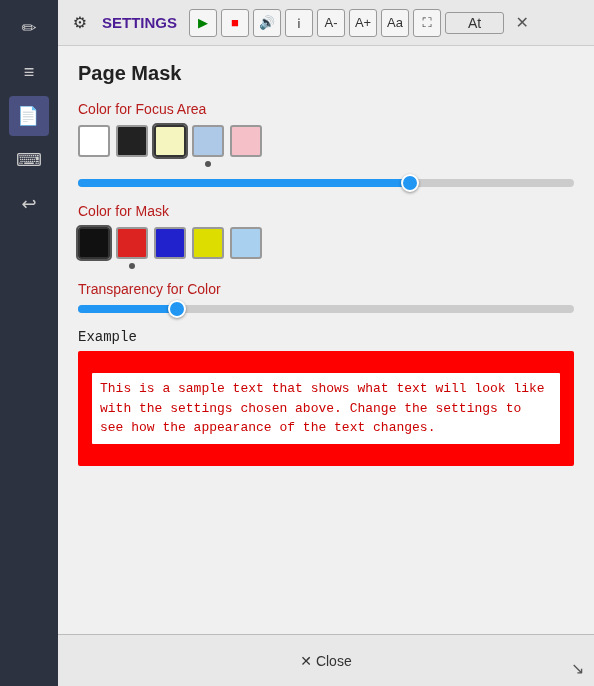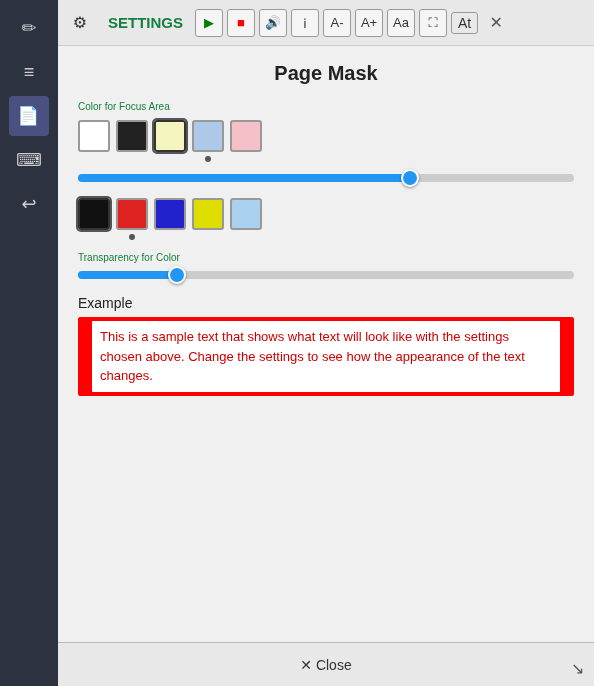--- a/index.html
+++ b/index.html
@@ -63,22 +63,22 @@
       justify-content: center;
       border-radius: 3px;
       cursor: pointer;
       font-size: 14px;
       color: #333;
     }
     .toolbar-icon.gear { font-size: 16px; }
     .toolbar-title {
       font-size: 15px;
       font-weight: bold;
-      color: #15803d;
-      margin-left: 10px;
+      color: #4c1d95;
+      margin-left: 4px;
       margin-right: 8px;
     }
     .toolbar-btn {
       width: 28px;
       height: 28px;
       display: flex;
       align-items: center;
       justify-content: center;
       border: 1px solid #999;
       border-radius: 3px;
@@ -86,21 +86,21 @@
       background: #f5f5f5;
       font-size: 13px;
       color: #333;
     }
     .toolbar-btn.play { color: green; }
     .toolbar-btn.stop { color: red; }
     .toolbar-at-badge {
       background: #e8e8e8;
       border: 1px solid #999;
       border-radius: 3px;
-      padding: 2px 6px;
+      padding: 2px 22px;
       font-size: 14px;
       color: #333;
       cursor: pointer;
     }
     .toolbar-close {
       width: 28px;
       height: 28px;
       display: flex;
       align-items: center;
       justify-content: center;
@@ -117,26 +117,25 @@
       overflow-y: auto;
       padding: 16px 20px;
       position: relative;
     }
 
     .panel-title {
       font-size: 20px;
       font-weight: bold;
       color: #222;
       margin-bottom: 16px;
-      text-align: center;
     }
 
     .section-label {
-      font-size: 10px;
-      color: #15803d;
+      font-size: 14px;
+      color: #b91c1c;
       margin-bottom: 8px;
       font-weight: normal;
     }
 
     
     .color-swatches {
       display: flex;
       flex-direction: row;
       gap: 6px;
       margin-bottom: 4px;
@@ -201,47 +200,48 @@
       box-shadow: 0 1px 3px rgba(0,0,0,0.4);
       position: absolute;
       top: 50%;
       transform: translateY(-50%);
       cursor: pointer;
     }
 
     
     .example-section {
       margin-top: 0;
+      font-family: Liberation Mono, monospace;
     }
     .example-label {
       font-size: 14px;
       color: #222;
       margin-bottom: 6px;
       font-weight: normal;
     }
     .example-box {
       background: red;
       border: 2px solid red;
-      padding: 2px 12px;
+      padding: 20px 12px;
       border-radius: 2px;
     }
     .example-text {
       font-size: 13px;
       color: #cc0000;
       line-height: 1.5;
       background: white;
       padding: 6px 8px;
       border-radius: 1px;
     }
 
     
     .bottom-bar {
       background: #e8e8e8;
       border-top: 1px solid #bbb;
-      height: 44px;
+      height: 52px;
       display: flex;
       align-items: center;
       justify-content: center;
       gap: 6px;
       flex-shrink: 0;
     }
     .close-btn {
       display: flex;
       align-items: center;
       gap: 6px;
@@ -332,20 +332,21 @@
       <div class="swatch-dot"></div>
     </div>
 
     <div class="slider-container">
       <div class="slider-track">
         <div class="slider-fill" style="width: 67%;"></div>
         <div class="slider-thumb" style="left: calc(67% - 9px);"></div>
       </div>
     </div>
 
+    <div class="section-label">Color for Mask</div>
     <div class="color-swatches">
       <div class="swatch selected" style="background:#111111;"></div>
       <div class="swatch" style="background:#dd2222;"></div>
       <div class="swatch" style="background:#2222cc;"></div>
       <div class="swatch" style="background:#dddd00;"></div>
       <div class="swatch" style="background:#aad0f0;"></div>
     </div>
     <div class="swatch-dot-row">
       <div class="swatch-dot">
           <div class="dot"></div>

